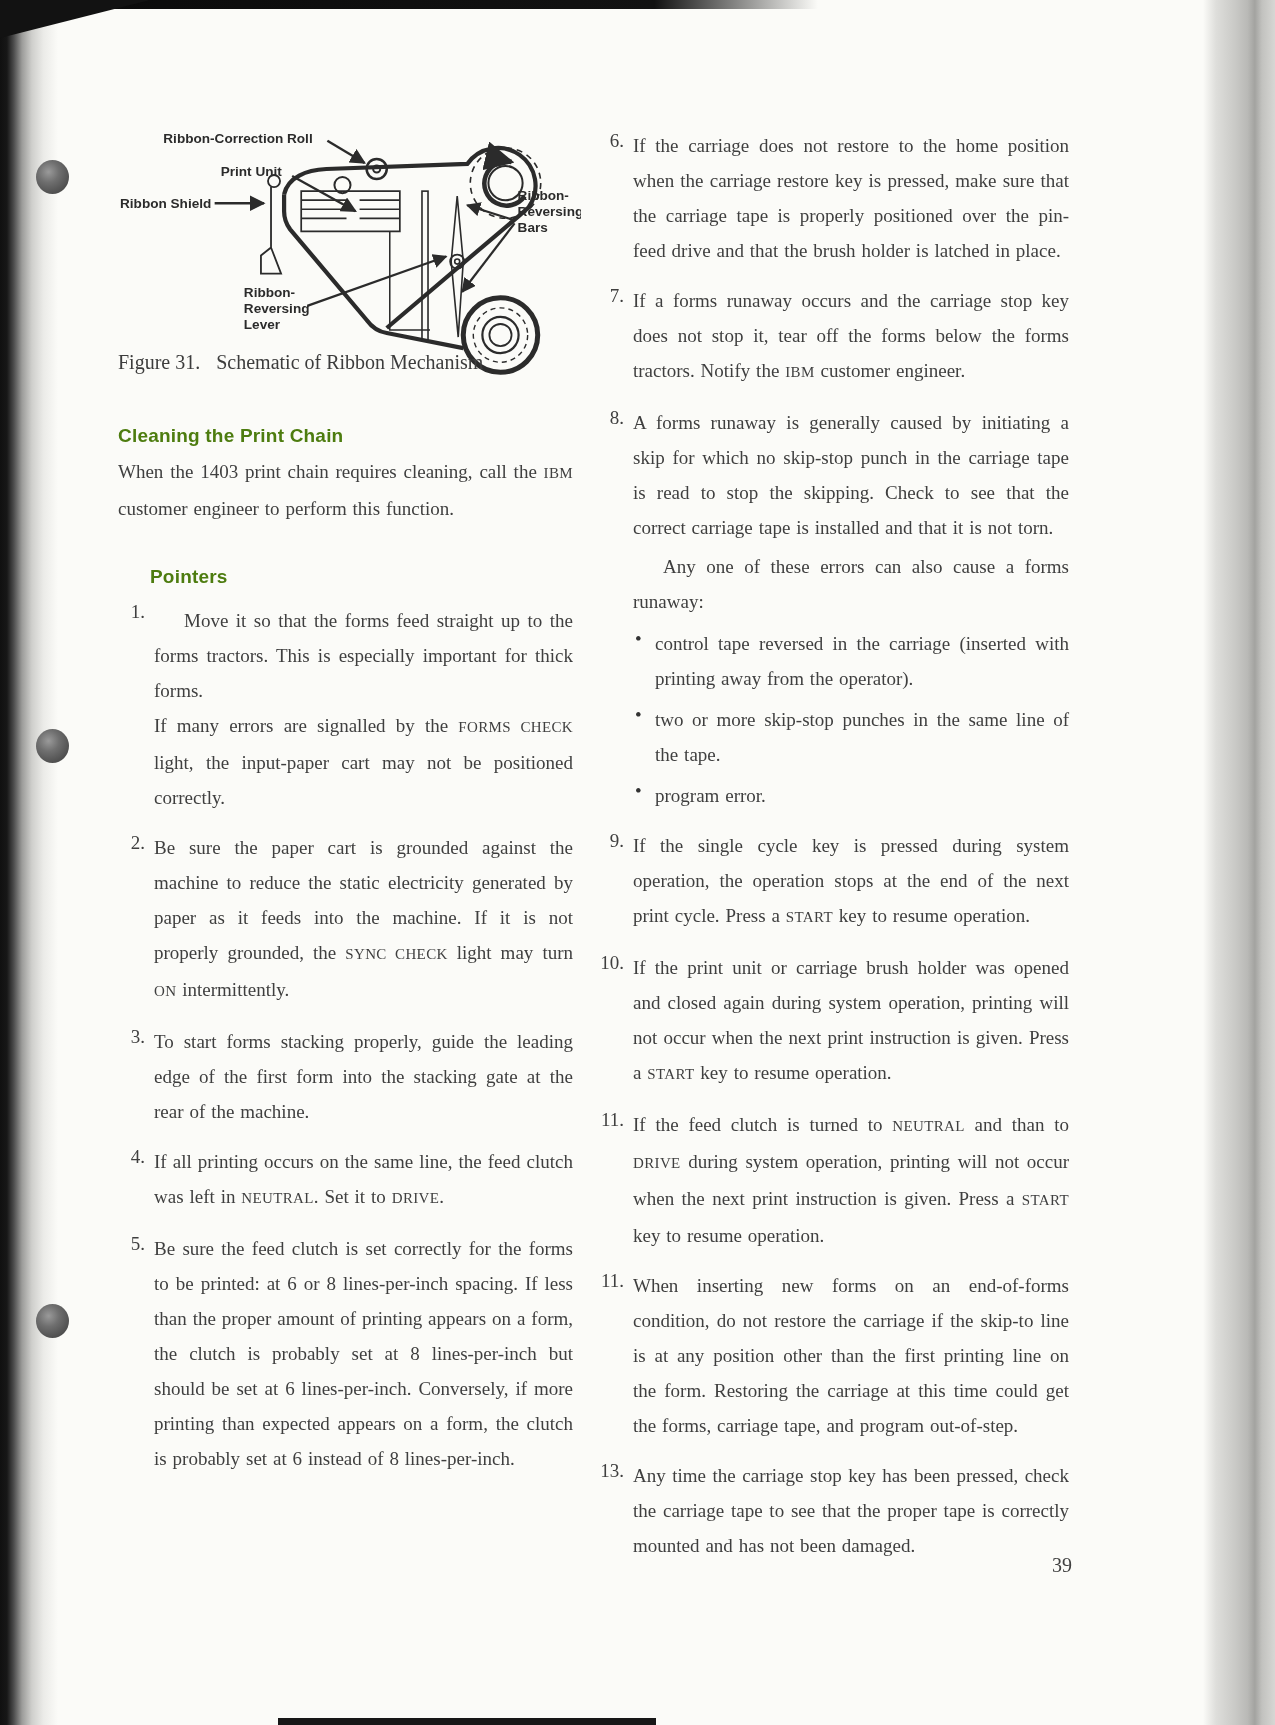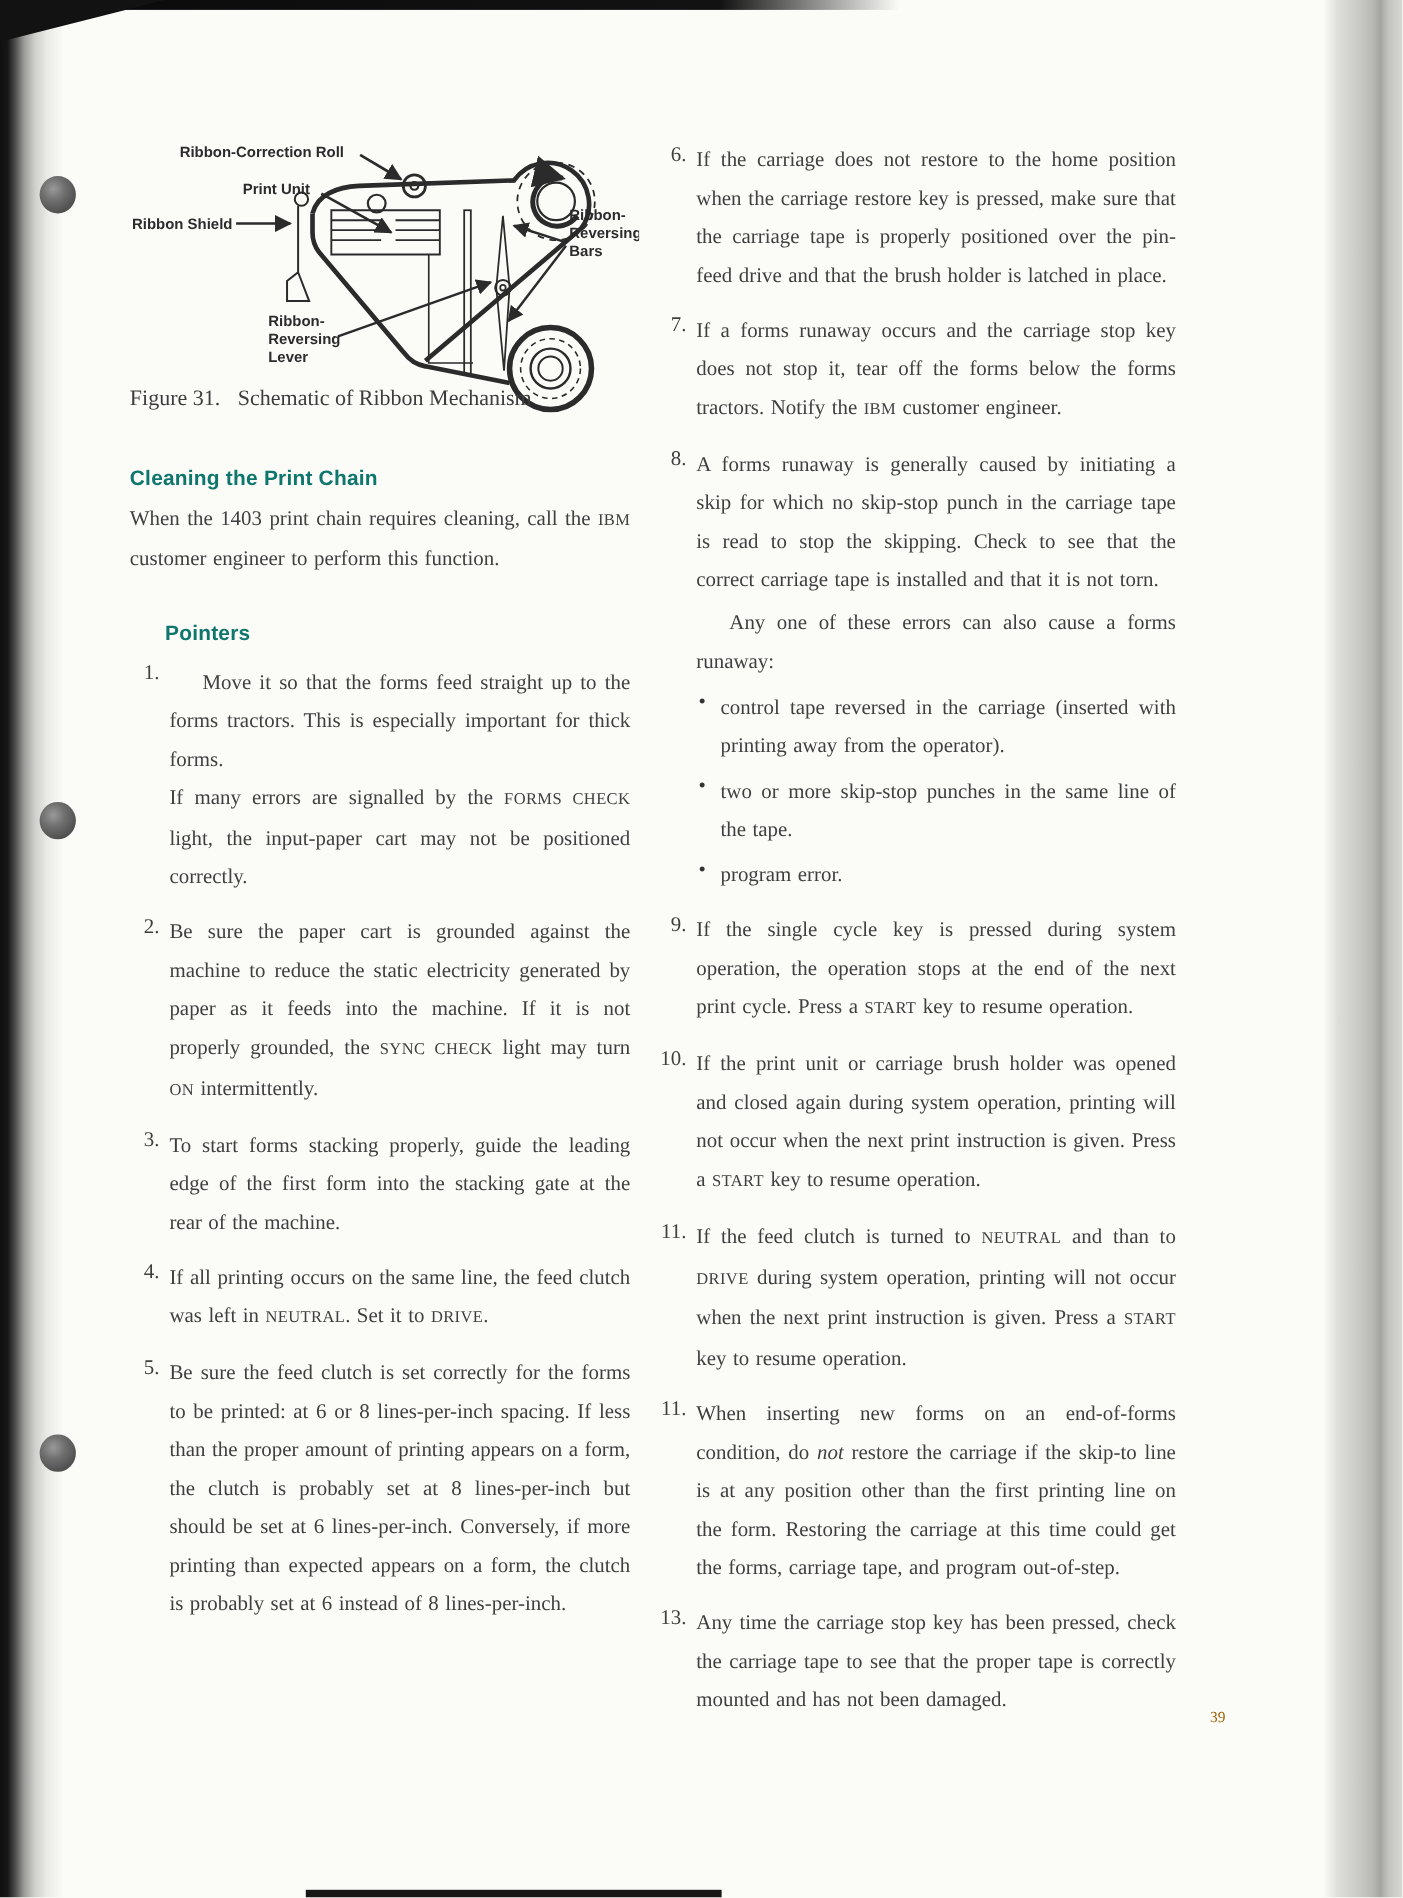--- a/index.html
+++ b/index.html
@@ -31,39 +31,39 @@
   .diag{stroke:#2b2b2b;fill:none;}
   #caption{position:absolute;left:118px;top:351px;width:470px;font-size:20px;color:#3c3c3c;}
   #caption .cap2{margin-left:16px;}
 
   
   .col{position:absolute;}
   #left-col{left:118px;top:425px;width:455px;}
   #right-col{left:597px;top:128px;width:472px;}
 
   h2{font-family:"Liberation Sans","DejaVu Sans",sans-serif;font-size:19px;
-    font-weight:700;color:#0f766e;margin:0 0 7px 0;letter-spacing:0.2px;}
+    font-weight:700;color:#4d7c0f;margin:0 0 7px 0;letter-spacing:0.2px;}
   #pointers-heading{margin-top:40px;margin-bottom:11px;margin-left:32px;}
 
   .para{margin:0;font-size:19px;line-height:35px;text-align:justify;word-spacing:0.06em;}
   .para.cont{text-indent:30px;margin-top:4px;}
   .sc{font-size:0.79em;letter-spacing:0.35px;}
-  .it{font-style:italic;}
+  .it{}
 
   .item{display:flex;margin-top:15px;}
   .item:first-child{margin-top:0;}
   .num{flex:0 0 27px;text-align:right;margin-right:9px;font-size:19px;line-height:26.6px;}
   .ibody{flex:1 1 auto;min-width:0;}
 
   .bullets{margin-top:7px;margin-left:2px;}
   .bullet{display:flex;margin-top:6px;}
   .bullet .dot{flex:0 0 20px;font-size:19px;line-height:26.6px;color:#333;}
   .bullet .para{flex:1 1 auto;}
 
-  #page-number{position:absolute;left:1100px;top:1554px;font-size:14px;color:#a16207;}
+  #page-number{position:absolute;left:1052px;top:1554px;font-size:20px;color:#404040;}
 </style>
 </head>
 <body>
 
 <div class="edge" id="edge-left"></div>
 <div class="edge" id="edge-top"></div>
 <div class="edge" id="edge-top-wedge"></div>
 <div class="edge" id="edge-right"></div>
 <div class="edge" id="edge-bottom"></div>
 <div class="hole" id="hole-1"></div>

